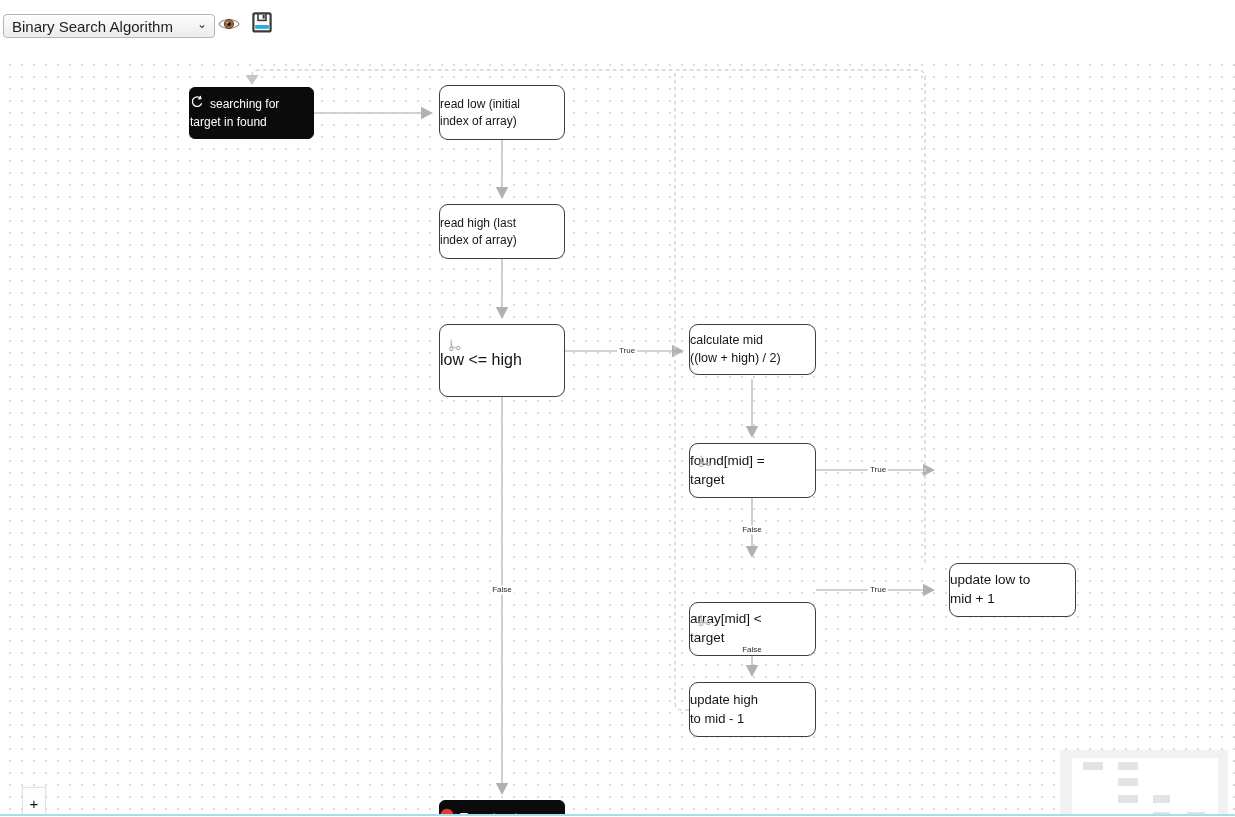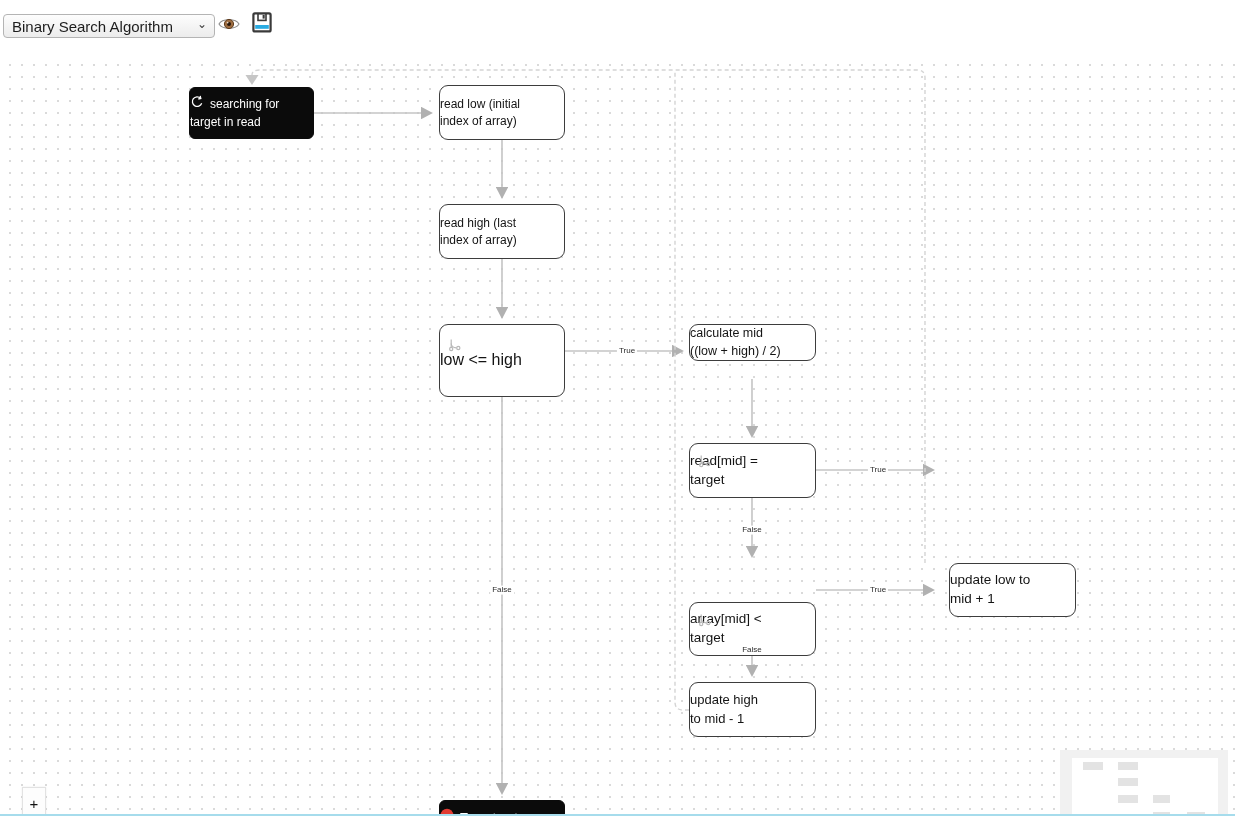--- a/index.html
+++ b/index.html
@@ -116,21 +116,21 @@
         <div class="nrow">
           <span>
             <svg width="14" height="14" viewBox="0 0 14 14" fill="none" stroke="#ffffff" stroke-width="1.3">
               <path d="M11.7 8.3 A4.8 4.8 0 1 1 10.6 3.2"></path>
               <path d="M10.2 0.9 L10.8 3.4 L8.3 4"></path>
             </svg>
           </span>
           <span>searching for</span>
         </div>
         <div class="nrow">
-            <span>target in read</span>
+            <span>target in found</span>
           </div>
       </div>
 
       <div class="node" style="left:439px;top:85px;width:126px;height:55px;font-size:12px;">
         <div class="nrow">
             <span>read low (initial</span>
           </div>
         <div class="nrow">
             <span>index of array)</span>
           </div>
@@ -152,40 +152,40 @@
             <circle cx="3.2" cy="10" r="1.6"></circle>
             <path d="M3.2 4.5 C3.2 8.2 7.3 8.9 8.5 8.95"></path>
             <circle cx="10.3" cy="9" r="1.6"></circle>
           </svg>
         </span>
         <div class="nrow">
             <span>low &lt;= high</span>
           </div>
       </div>
 
-      <div class="node" style="left:689px;top:324px;width:127px;height:37px;font-size:12.5px;">
+      <div class="node" style="left:689px;top:324px;width:127px;height:51px;font-size:12.5px;">
         <div class="nrow">
             <span>calculate mid</span>
           </div>
         <div class="nrow">
             <span>((low + high) / 2)</span>
           </div>
       </div>
 
       <div class="node" style="left:689px;top:443px;width:127px;height:55px;font-size:13.5px;">
         <span class="corner-icon">
           <svg width="13" height="14" viewBox="0 0 13 14" fill="none" stroke="#b8b8b8" stroke-width="1.2">
             <path d="M3.2 0.5 V8.1"></path>
             <circle cx="3.2" cy="10" r="1.6"></circle>
             <path d="M3.2 4.5 C3.2 8.2 7.3 8.9 8.5 8.95"></path>
             <circle cx="10.3" cy="9" r="1.6"></circle>
           </svg>
         </span>
         <div class="nrow">
-            <span>read[mid] =</span>
+            <span>found[mid] =</span>
           </div>
         <div class="nrow">
             <span>target</span>
           </div>
       </div>
 
 
       <div class="node" style="left:689px;top:563px;width:127px;height:54px;font-size:13.5px;margin-top:39px;">
         <span class="corner-icon">
           <svg width="13" height="14" viewBox="0 0 13 14" fill="none" stroke="#b8b8b8" stroke-width="1.2">

